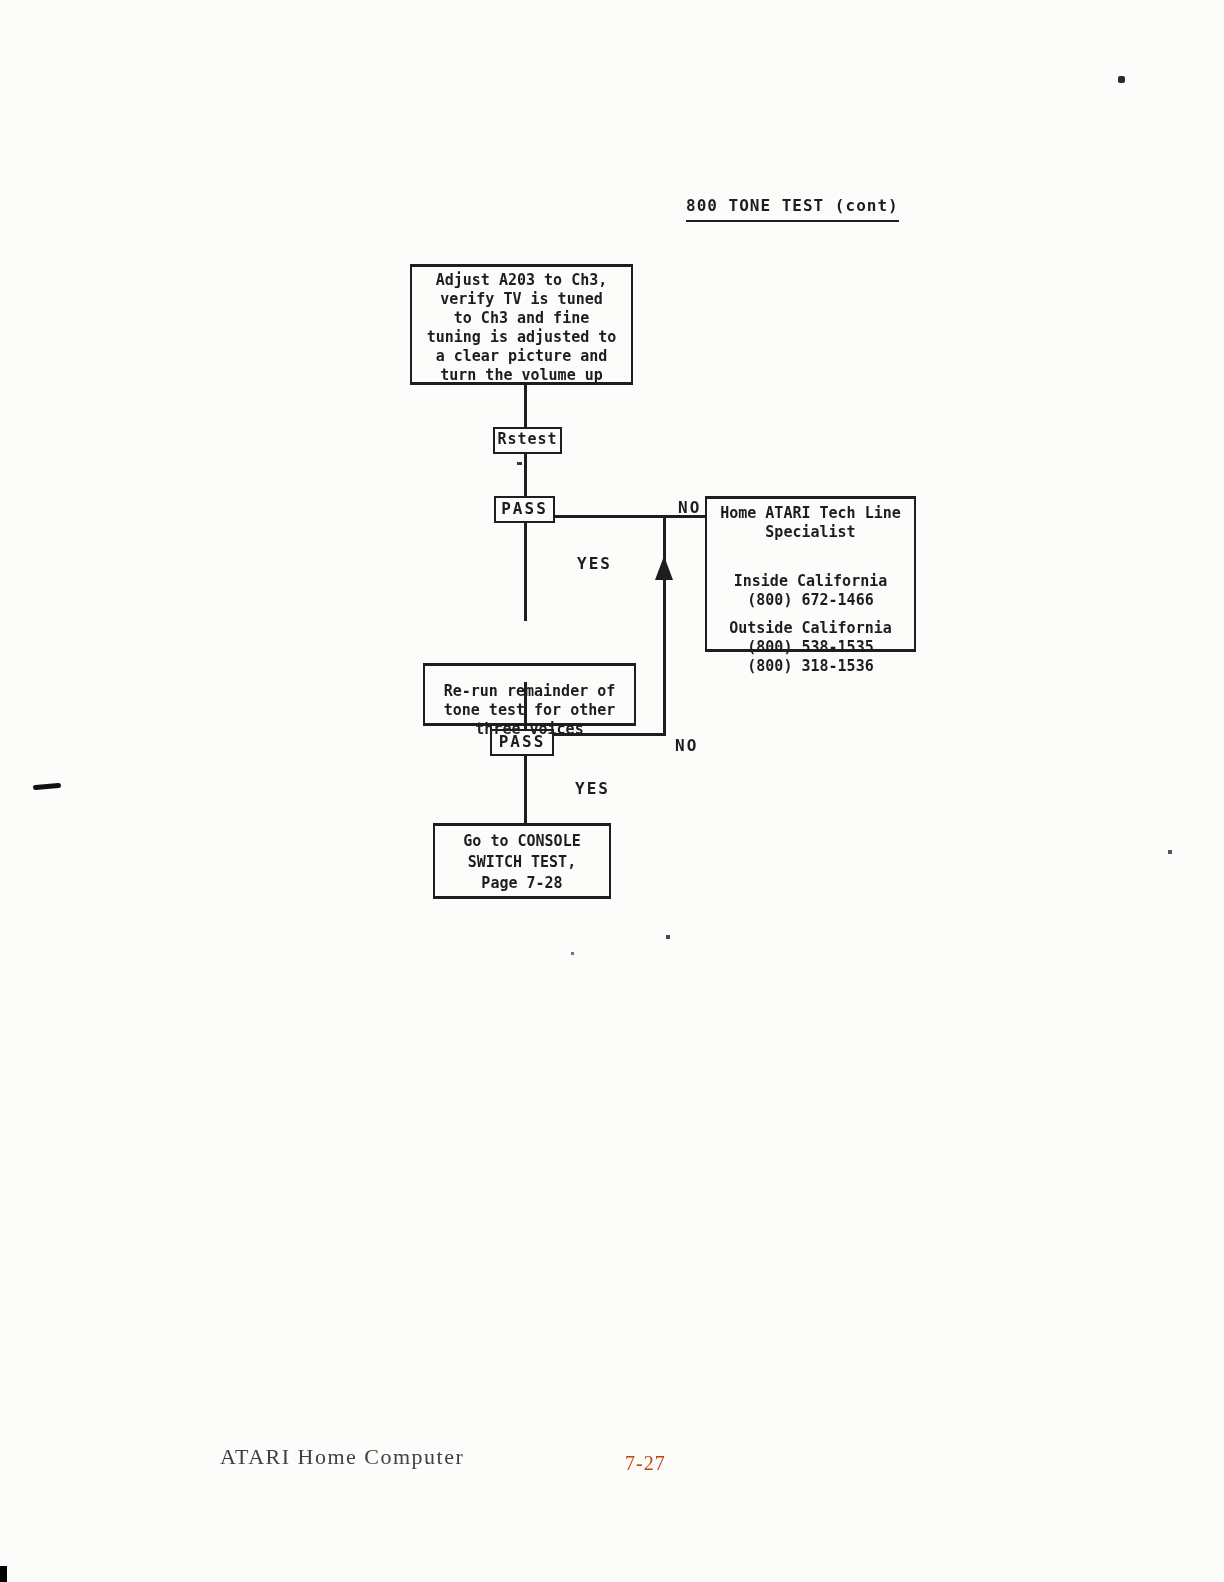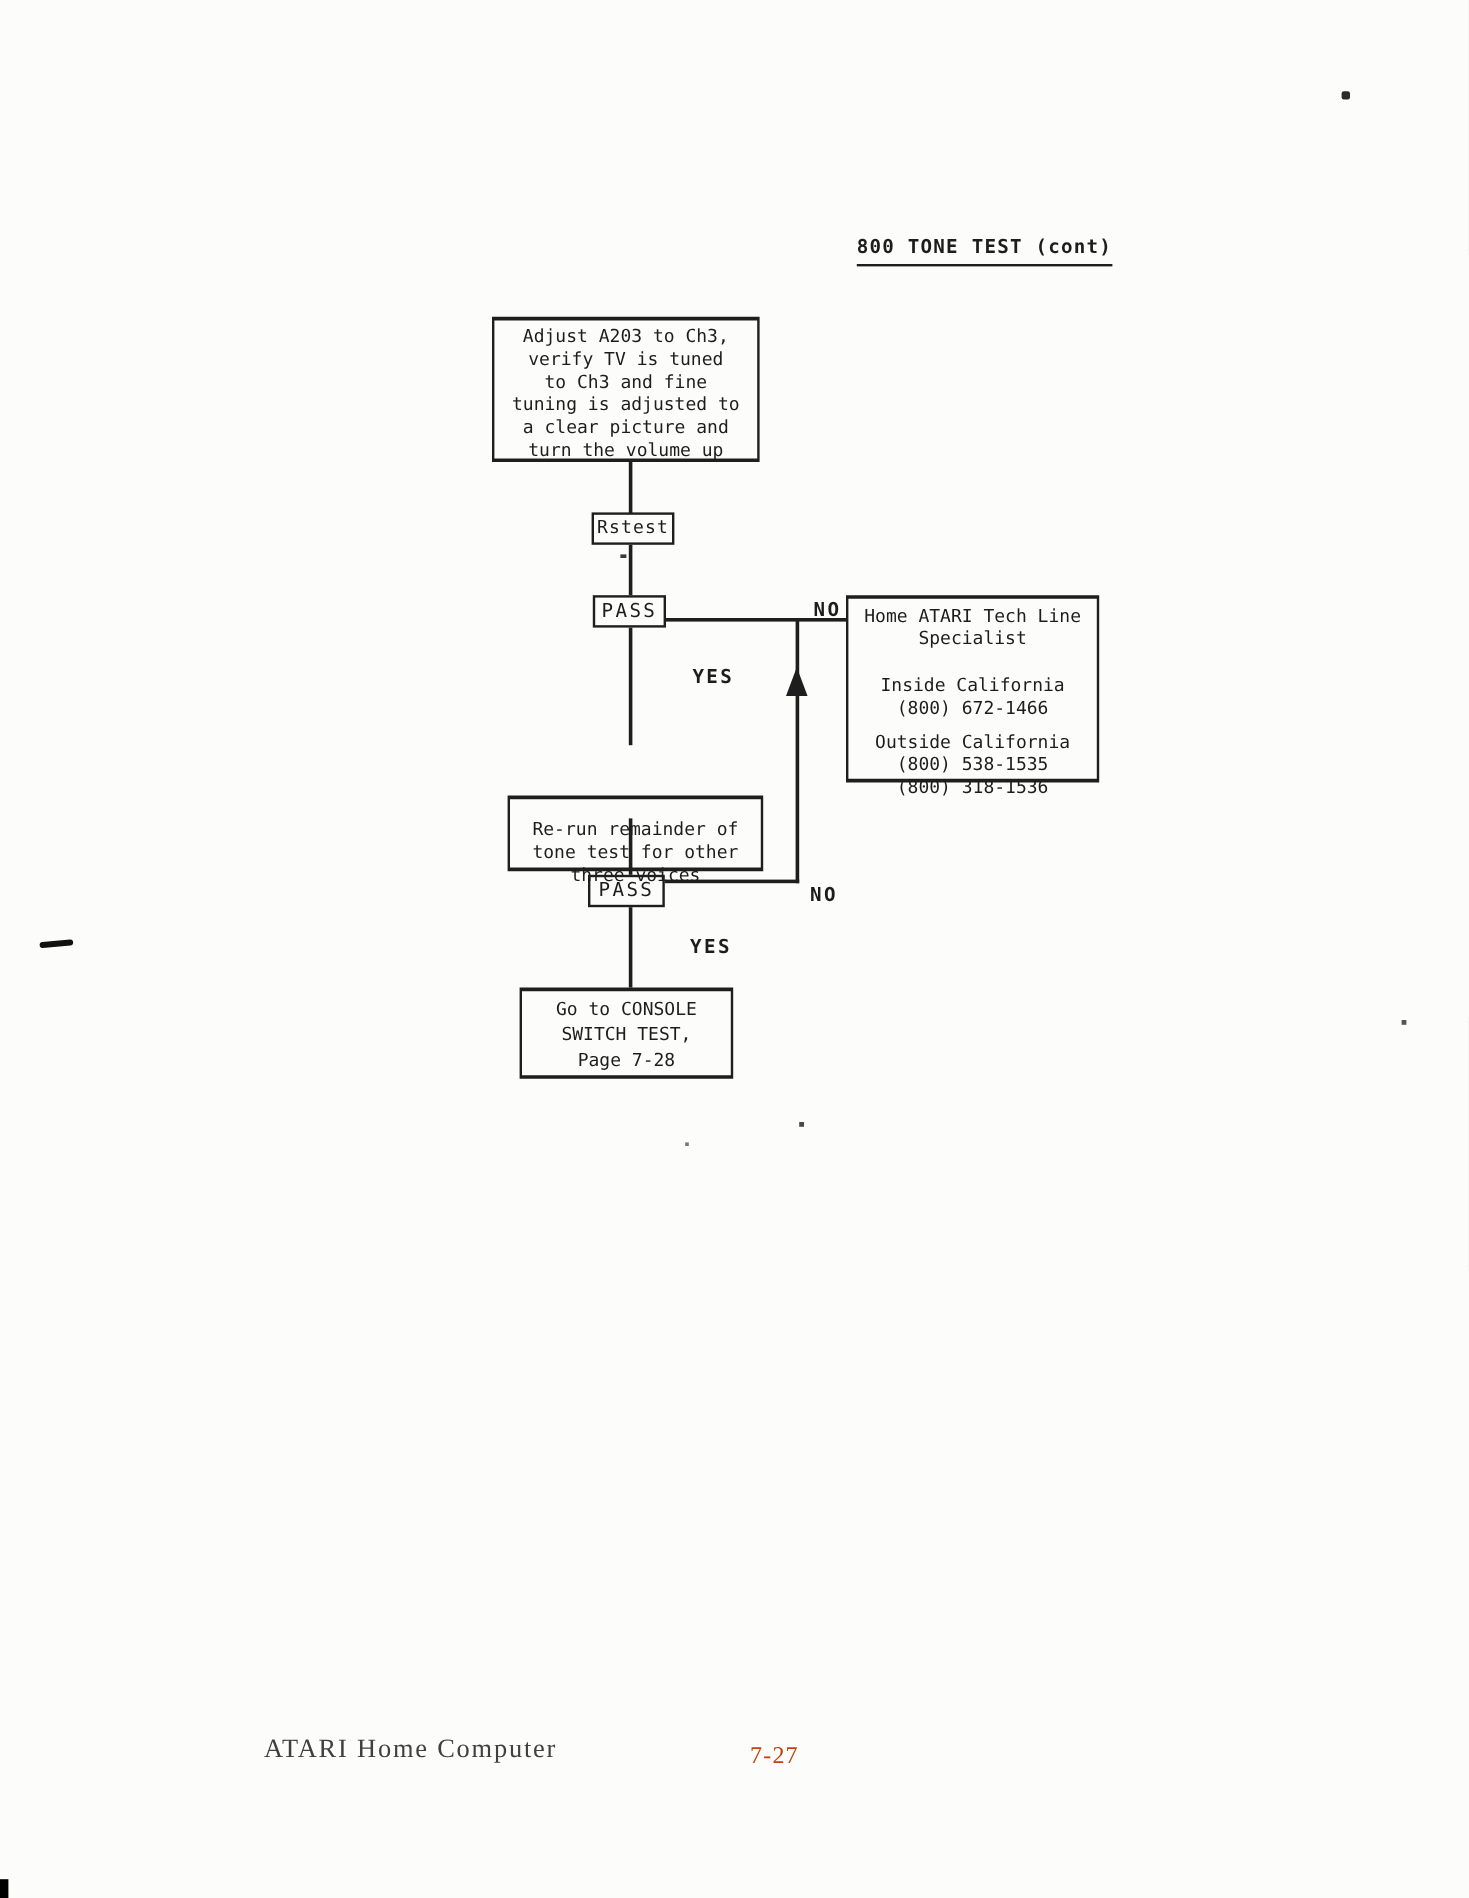--- a/index.html
+++ b/index.html
@@ -10,43 +10,42 @@
     background:#fcfcfa;
     overflow:hidden;
     font-family:"DejaVu Sans Mono", monospace;
     color:#1d1d1d;
   }
   .abs{position:absolute;}
   .title{
     font-size:16px;font-weight:700;letter-spacing:1px;
     border-bottom:2px solid #1e1e1e;padding-bottom:5px;
     white-space:nowrap;
-    margin-left:28px;
   }
   .box{
     position:absolute;box-sizing:border-box;
     border:2px solid #1e1e1e;
     border-top-width:3px;border-bottom-width:3px;
-    text-align:center;font-weight:400;
+    text-align:center;font-weight:700;
     background:transparent;
   }
   .box div{white-space:nowrap;}
   .vline,.hline{position:absolute;background:#1e1e1e;}
   .lbl{
     position:absolute;font-weight:700;font-size:16px;
     letter-spacing:2px;white-space:nowrap;padding-left:29px;
   }
   .arrow-up{
     position:absolute;width:0;height:0;
     border-left:9px solid transparent;
     border-right:9px solid transparent;
     border-bottom:24px solid #1e1e1e;
   }
   .tech p{margin:0;white-space:nowrap;}
-  .tech .grp2{margin-top:20px;}
+  .tech .grp2{margin-top:30px;}
   .tech .grp3{margin-top:9px;}
   .footer-product{
     font-family:"Liberation Serif", serif;
     font-size:22px;letter-spacing:1.5px;color:#404040;
     white-space:nowrap;
   }
   .footer-page{
     font-family:"Liberation Serif", serif;
     font-size:20px;letter-spacing:1px;color:#c2410c;
   }

